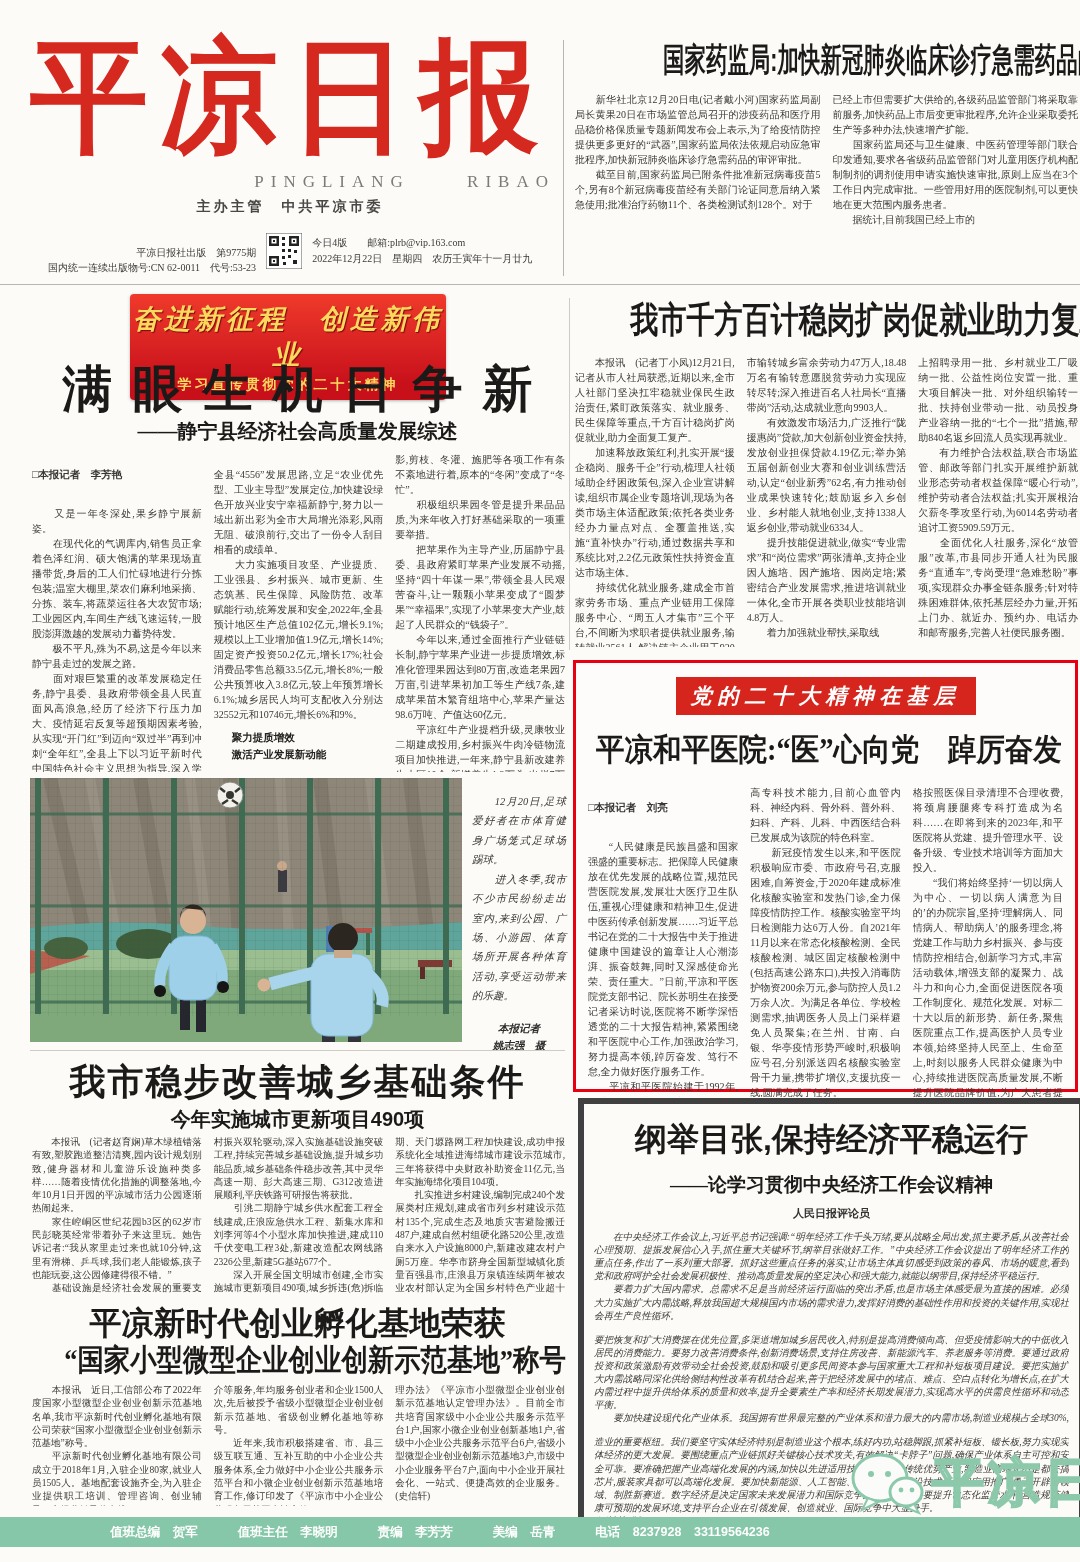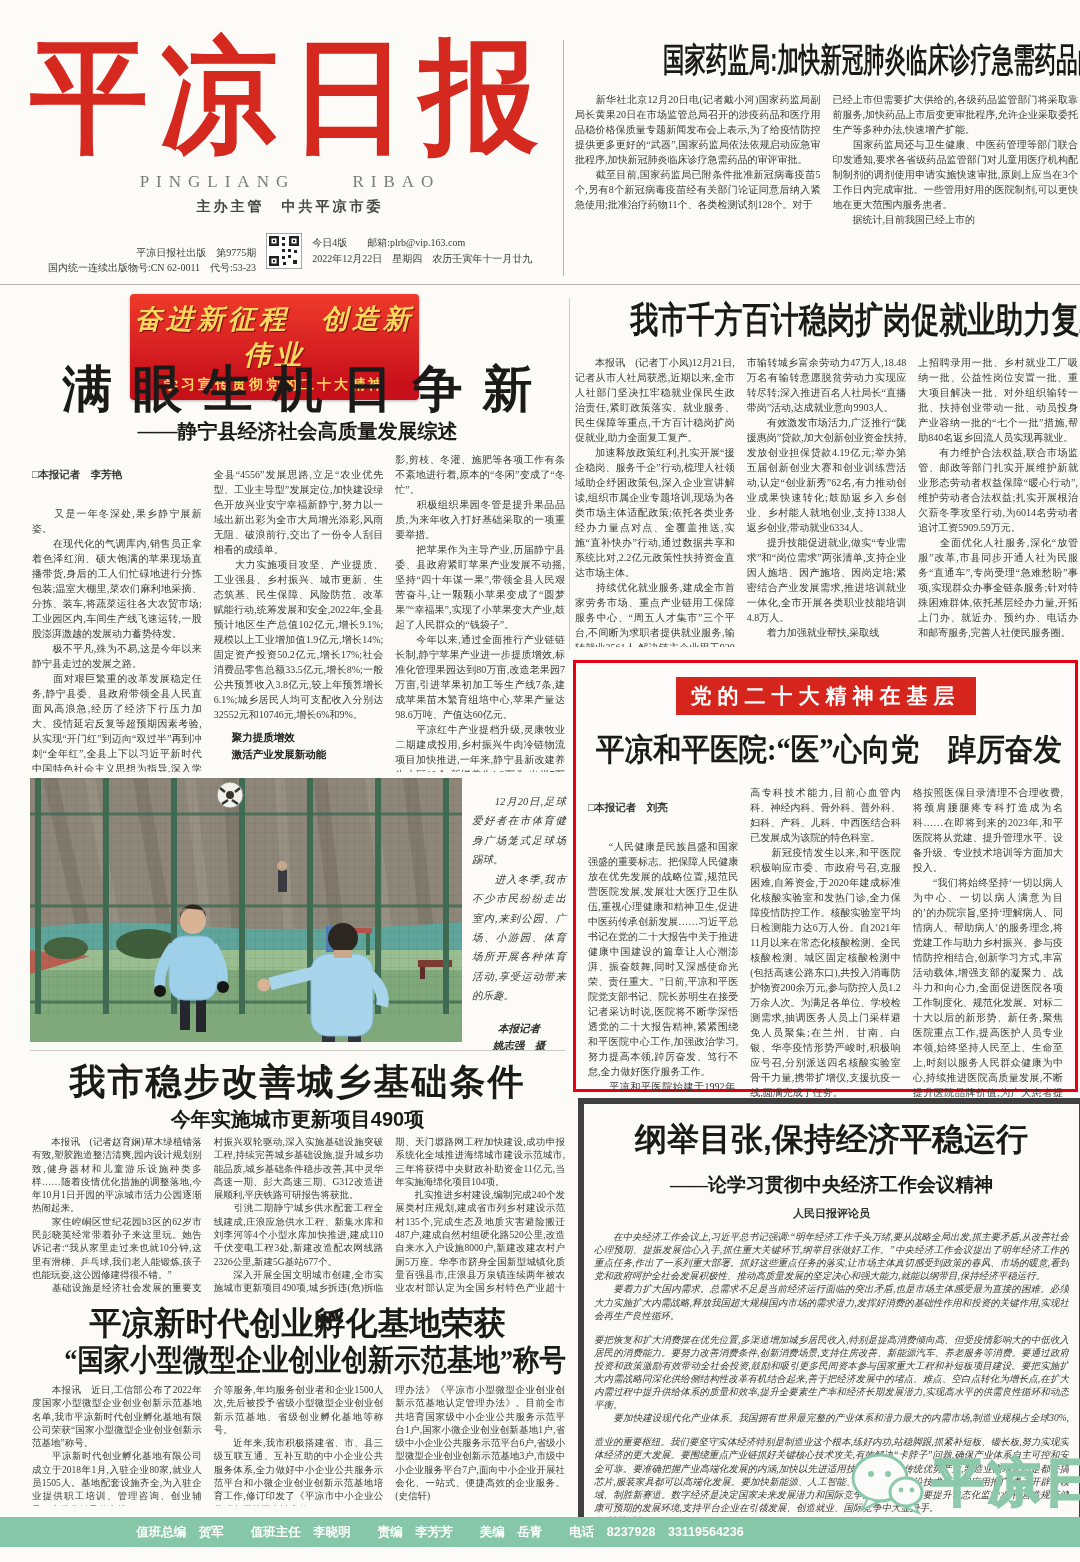--- a/index.html
+++ b/index.html
@@ -7,21 +7,21 @@
         overflow:hidden;font-family:"Liberation Serif","DejaVu Serif",serif;color:#2f2d2b;
         box-shadow:0 0 6px rgba(0,0,0,.25);}
   .abs{position:absolute;}
   .rule-h{position:absolute;height:1px;background:#b9b6b0;}
   .rule-v{position:absolute;width:1px;background:#b9b6b0;}
 
   
   .mast-title{font-size:118px;font-weight:900;color:#d5281f;letter-spacing:12px;
               text-align:center;line-height:1.1;transform:scaleY(1.05);transform-origin:top;
               font-family:"DejaVu Serif","Liberation Serif",serif;}
-  .mast-pinyin{text-align:center;color:#7d7b78;font-size:17px;letter-spacing:7px;word-spacing:46px;
+  .mast-pinyin{text-align:right;color:#7d7b78;font-size:17px;letter-spacing:7px;word-spacing:46px;
                font-family:"Liberation Serif",serif;margin-top:14px;}
   .mast-org{text-align:center;font-size:14px;font-weight:700;color:#4a4846;margin-top:6px;letter-spacing:3px;}
   .mast-info{display:flex;align-items:center;justify-content:center;gap:10px;margin-top:10px;}
   .mast-info-left{font-size:10px;color:#3c3a38;text-align:right;line-height:1.55;margin-top:19px;}
   .mast-info-right{font-size:10px;color:#3c3a38;text-align:left;line-height:1.55;}
 
   
   .hl{font-weight:900;color:#1c1a18;text-align:center;white-space:nowrap;}
   .sans{font-family:"Liberation Sans","DejaVu Sans",sans-serif;}
   .serif{font-family:"Liberation Serif","DejaVu Serif",serif;}
@@ -41,33 +41,33 @@
   
   .theme-banner{background:linear-gradient(180deg,#ef3a2b 0%,#c8101b 85%);border-radius:4px;
                 text-align:center;padding:7px 0 6px;box-shadow:0 1px 3px rgba(0,0,0,.3);}
   .theme-line1{color:#fbd95f;font-size:27px;font-weight:900;letter-spacing:4px;font-style:italic;
                text-shadow:1px 1px 1px #7e0a0a;font-family:"DejaVu Serif",serif;}
   .theme-line2{color:#fbd95f;font-size:14px;font-weight:700;letter-spacing:3px;margin-top:3px;}
 
   
   .red-box{border:3px solid #e60012;background:#fdfcfa;}
   .tag-banner{background:#d6251c;color:#ffffff;font-weight:900;font-size:21px;letter-spacing:6px;
-              text-align:center;padding:5px 0;width:300px;margin:14px auto 0;}
+              text-align:center;padding:5px 0;width:300px;margin:14px auto 0;font-style:italic;}
 
   
   .econ-box{border:6px solid #404040;background:#fcfbf8;}
   .econ-col{font-style:italic;font-size:9.5px;line-height:1.38;}
   .econ-byline{text-align:center;font-size:11px;font-weight:700;color:#343230;}
 
   
   .caption{font-style:italic;font-size:10.5px;line-height:1.85;text-align:justify;white-space:pre-line;color:#3a3835;}
   .credit{font-style:italic;font-size:10.5px;font-weight:700;text-align:center;line-height:1.7;margin-top:14px;}
 
   
-  .footer-bar{background:#87c7a9;display:flex;align-items:center;justify-content:center;gap:27px;
+  .footer-bar{background:#87c7a9;display:flex;align-items:center;justify-content:center;gap:40px;
               color:#ffffff;font-size:12.5px;font-weight:700;font-family:"Liberation Sans",sans-serif;}
 
   
   .wm-text{font-size:52px;font-weight:900;color:rgba(139,201,171,.28);
            -webkit-text-stroke:2px #8cc9ab;letter-spacing:4px;white-space:nowrap;
            font-family:"DejaVu Serif",serif;}
 </style>
 </head>
 <body>
 
@@ -117,21 +117,21 @@
     <div class="hl sans cx65" style="font-size:33px;line-height:1.2;">国家药监局:加快新冠肺炎临床诊疗急需药品的审评审批</div>
     <div class="cols" style="margin-top:12px;height:212px;">
       <div class="col">　　新华社北京12月20日电(记者戴小河)国家药监局副局长黄果20日在市场监管总局召开的涉疫药品和医疗用品稳价格保质量专题新闻发布会上表示,为了给疫情防控提供更多更好的“武器”,国家药监局依法依规启动应急审批程序,加快新冠肺炎临床诊疗急需药品的审评审批。
 　　截至目前,国家药监局已附条件批准新冠病毒疫苗5个,另有8个新冠病毒疫苗经有关部门论证同意后纳入紧急使用;批准治疗药物11个、各类检测试剂128个。对于</div>
       <div class="col">已经上市但需要扩大供给的,各级药品监管部门将采取靠前服务,加快药品上市后变更审批程序,允许企业采取委托生产等多种办法,快速增产扩能。
 　　国家药监局还与卫生健康、中医药管理等部门联合印发通知,要求各省级药品监管部门对儿童用医疗机构配制制剂的调剂使用申请实施快速审批,原则上应当在3个工作日内完成审批。一些管用好用的医院制剂,可以更快地在更大范围内服务患者。
 　　据统计,目前我国已经上市的</div>
     </div>
   </div>
 
-  <div class="abs theme-banner" style="left:130px;top:294px;width:289px;">
+  <div class="abs theme-banner" style="left:130px;top:294px;width:316px;">
     <div class="theme-line1">奋进新征程　创造新伟业</div>
     <div class="theme-line2">学习宣传贯彻党的二十大精神</div>
   </div>
 
   <div class="abs hl sans" style="left:30px;top:356px;width:535px;font-size:50px;letter-spacing:20px;text-indent:20px;">满眼生机日争新</div>
   <div class="abs hl serif" style="left:30px;top:418px;width:535px;font-size:20px;font-weight:700;">——静宁县经济社会高质量发展综述</div>
 
   <div class="abs cols" style="left:32px;top:452px;width:533px;height:320px;">
     <div class="col">
       <div class="byline">□本报记者　李芳艳</div>

